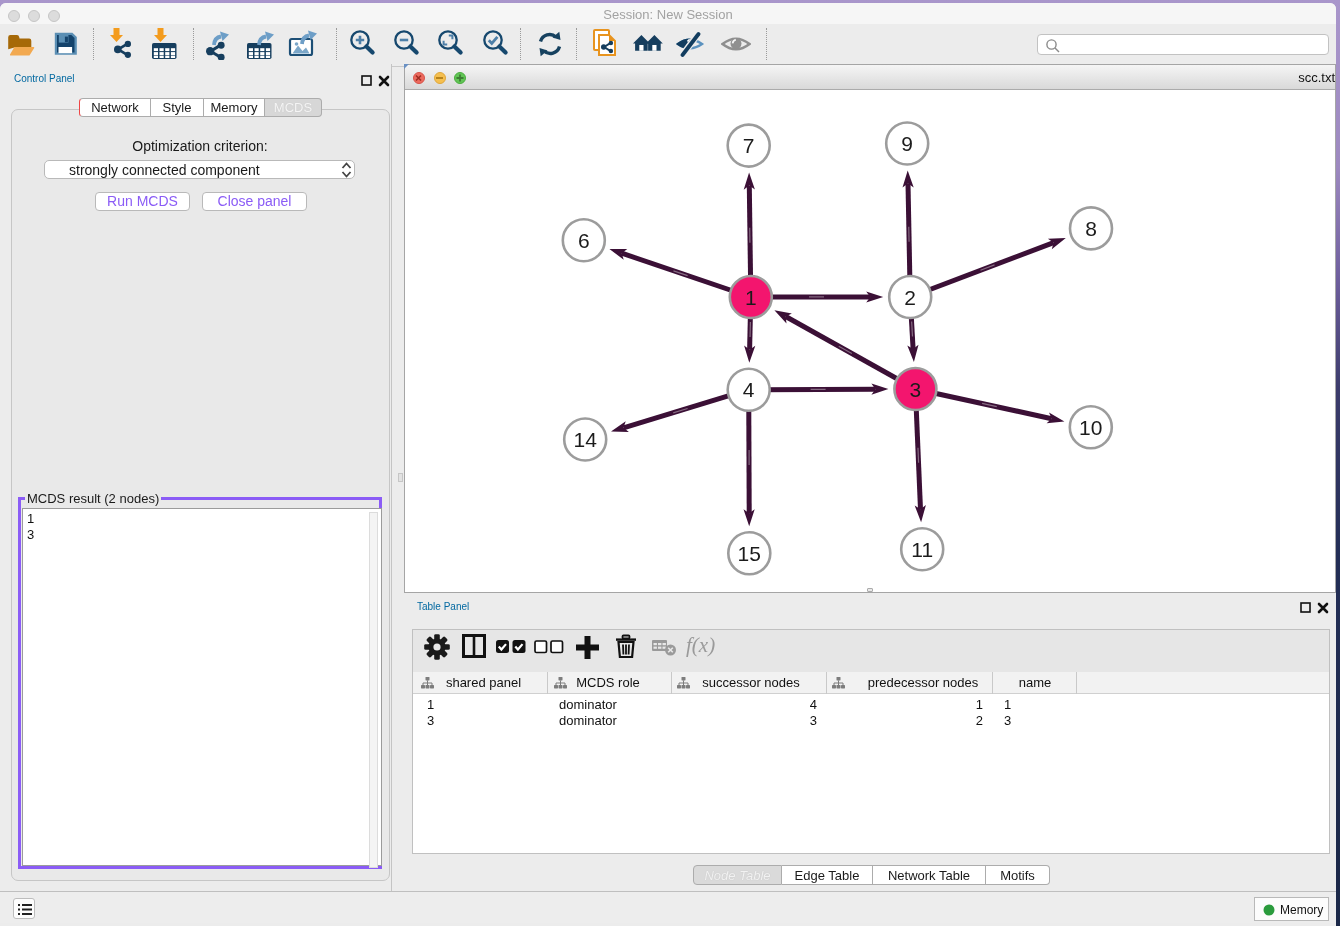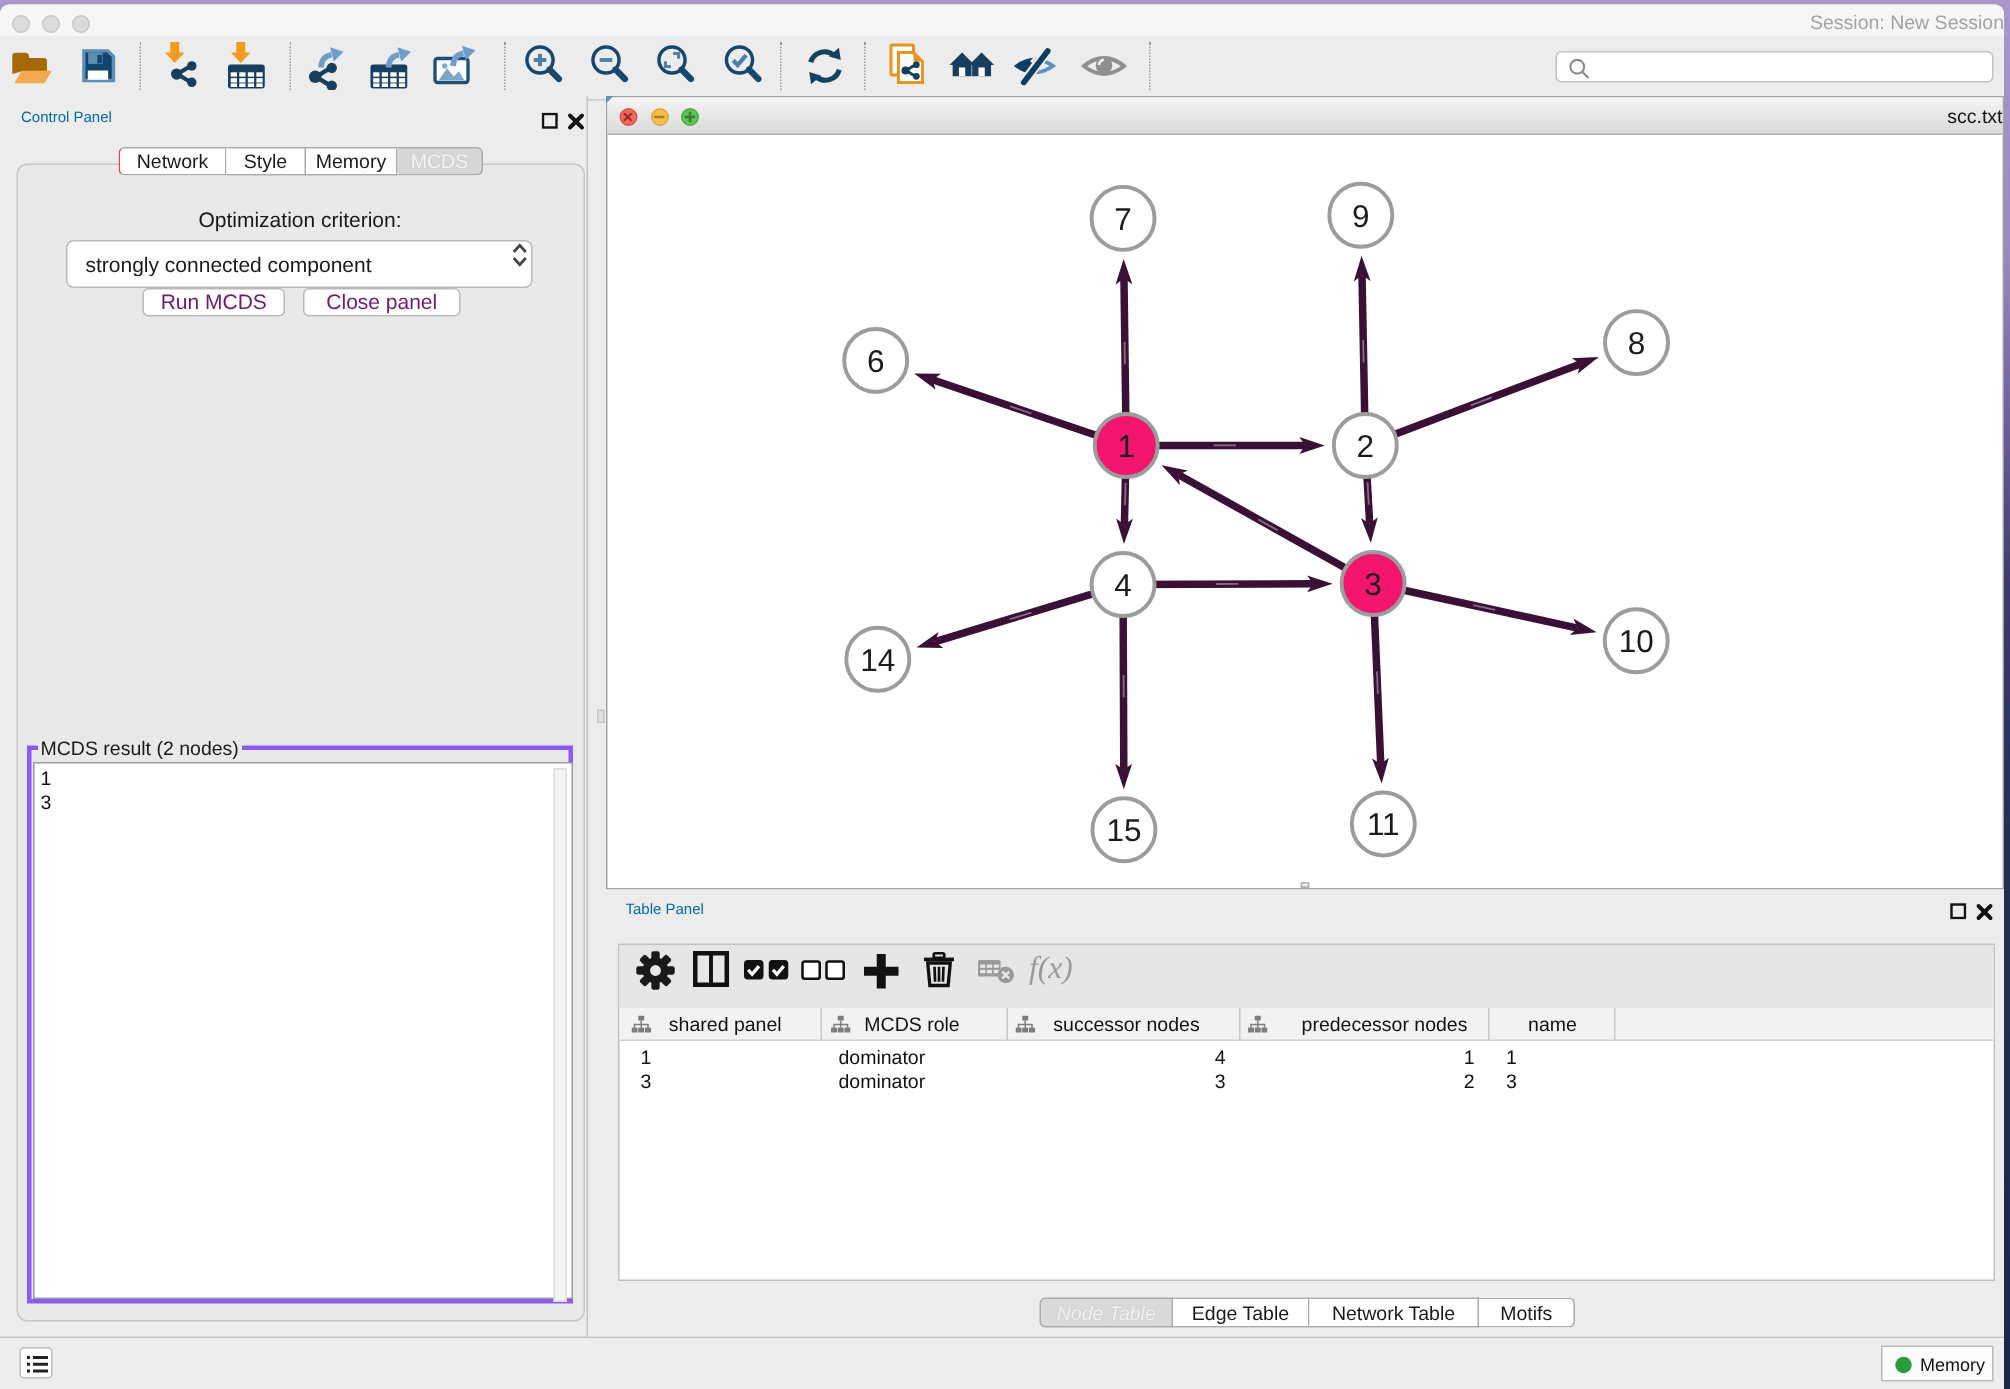--- a/index.html
+++ b/index.html
@@ -4,43 +4,43 @@
 html,body { width:1340px; height:926px; overflow:hidden;
   font-family:"Liberation Sans", sans-serif; }
 body { background:linear-gradient(#a996cb 0%, #9d89c0 18%, #6f5f9e 30%, #3c3c6c 42%, #232e56 60%, #1a2747 100%); }
 .abs { position:absolute; }
 #win { position:absolute; left:0; top:3px; width:1336px; height:923px;
   background:#ececec; border-radius:6px 6px 0 0; }
 #titlebar { position:absolute; left:0; top:0; width:100%; height:21px;
   background:#f6f6f6; border-radius:6px 6px 0 0; }
 .tl { position:absolute; top:7px; width:12px; height:12px; border-radius:50%;
   background:#dcdcdc; border:1px solid #c6c6c6; }
-#ttext { position:absolute; top:4px; left:0; width:100%; text-align:right;
+#ttext { position:absolute; top:4px; left:0; width:100%; text-align:center;
   font-size:13px; color:#a2a2a2; }
 #toolbar { position:absolute; left:0; top:21px; width:100%; height:43px;
   background:#ececec; border-bottom:1px solid #c9c9c9; }
 #search { position:absolute; left:1037px; top:34px; width:292px; height:21px;
   background:#fff; border:1px solid #c2c2c2; border-radius:4px; }
 #leftpanel { position:absolute; left:0; top:64px; width:392px; height:827px;
   background:#ececec; border-right:1px solid #c4c4c4; }
 .ptitle { font-size:10px; color:#0369a1; }
 #tabbox { position:absolute; left:11px; top:109px; width:379px; height:772px;
   background:#e9e9e9; border:1px solid #c6c6c6; border-radius:7px; }
 .tabrow { position:absolute; top:98px; height:19px; display:flex; }
 .tab { height:19px; line-height:18px; font-size:13px; text-align:center;
   background:#fff; border:1px solid #acacac; border-left:none; color:#1a1a1a; }
 .tab.first { border-left:1px solid #ef4444; border-radius:4px 0 0 4px; }
 .tab.last { border-radius:0 4px 4px 0; }
 .tab.sel { background:#d7d7d7; color:#f5f5f5; text-shadow:0 0 1px #c0c0c0; }
-select.crit { position:absolute; left:44px; top:160px; width:311px; height:32px;
+select.crit { position:absolute; left:44px; top:160px; width:311px; height:19px;
   font-size:14px; font-family:"Liberation Sans",sans-serif; color:#1a1a1a;
   border:1px solid #b9b9b9; border-radius:5px; background:#fff;
-  -webkit-appearance:none; appearance:none; padding-left:12px; }
+  -webkit-appearance:none; appearance:none; padding-left:24px; }
 .btn { position:absolute; height:19px; background:#fff; border:1px solid #b9b9b9;
-  border-radius:4px; font-size:14px; color:#701a75; text-align:center; line-height:17px; }
+  border-radius:4px; font-size:14px; color:#8b5cf6; text-align:center; line-height:17px; }
 fieldset#mcds { position:absolute; left:18px; top:491px; width:364px; height:378px;
   border:3px solid #8b5cf6; background:#e9e9e9; }
 fieldset#mcds legend { font-size:13px; color:#1a1a1a; margin-left:4px; padding:0 2px; }
 #mcdstext { position:absolute; left:1px; top:2px; width:360px; height:358px;
   background:#fff; border:1px solid #9b9b9b; font-size:13px; color:#111;
   padding:2px 0 0 4px; line-height:15.5px; }
 #mcdsbar { position:absolute; right:3px; top:3px; width:9px; height:356px;
   background:#f4f4f4; border:1px solid #dcdcdc; }
 #statusline { position:absolute; left:0; top:891px; width:1336px; height:1px; background:#bfbfbf; }
 #statusbar { position:absolute; left:0; top:892px; width:1336px; height:31px; background:#ededed; }

